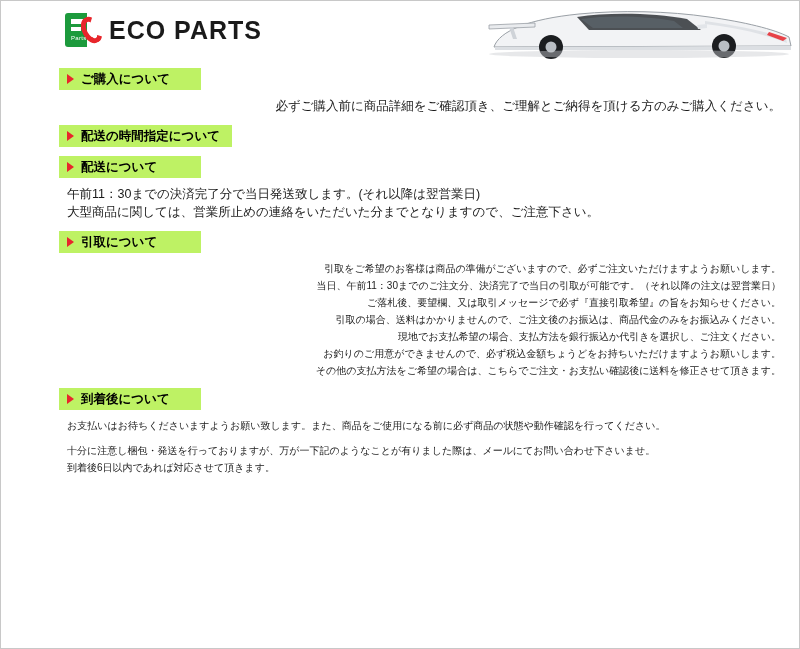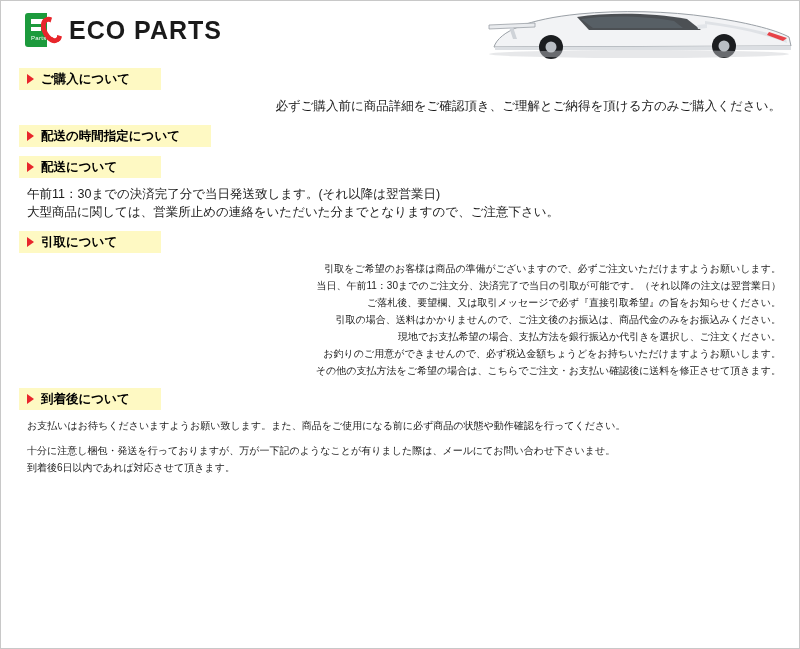--- a/index.html
+++ b/index.html
@@ -10,20 +10,21 @@
     overflow: hidden;
     background: #ffffff;
     font-family: "Liberation Sans", "DejaVu Sans", sans-serif;
   }
   .page {
     position: relative;
     width: 800px;
     height: 649px;
     background: #fff;
     border: 1px solid #c8c8c8;
+    padding-left: 40px;
   }
 
   
   .header {
     position: relative;
     height: 58px;
     background: #ffffff;
     overflow: hidden;
   }
   .logo-mark {
@@ -92,30 +93,30 @@
   }
 
   
   .content {
     padding: 0 0 6px 0;
   }
   .sec-head {
     display: block;
     margin: 9px 0 7px 18px;
     padding: 3px 10px 3px 22px;
-    background: #fef9c3;
+    background: #bef264;
     color: #000000;
     font-size: 12.5px;
     font-weight: bold;
     width: 158px;
     position: relative;
     line-height: 16px;
   }
   .sec-head.w-narrow { width: 142px; }
-  .sec-head.w-wide   { width: 192px; }
+  .sec-head.w-wide   { width: 173px; }
   .sec-head::before {
     content: "";
     position: absolute;
     left: 8px;
     top: 50%;
     transform: translateY(-50%);
     width: 0; height: 0;
     border-left: 7px solid #e8262c;
     border-top: 5px solid transparent;
     border-bottom: 5px solid transparent;

